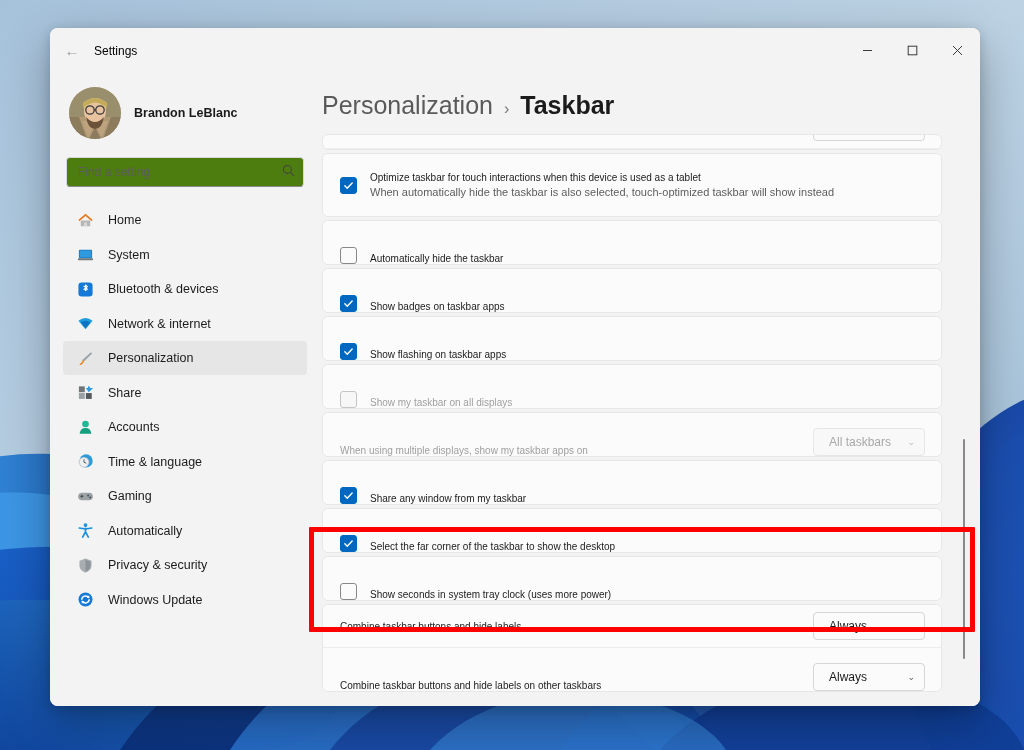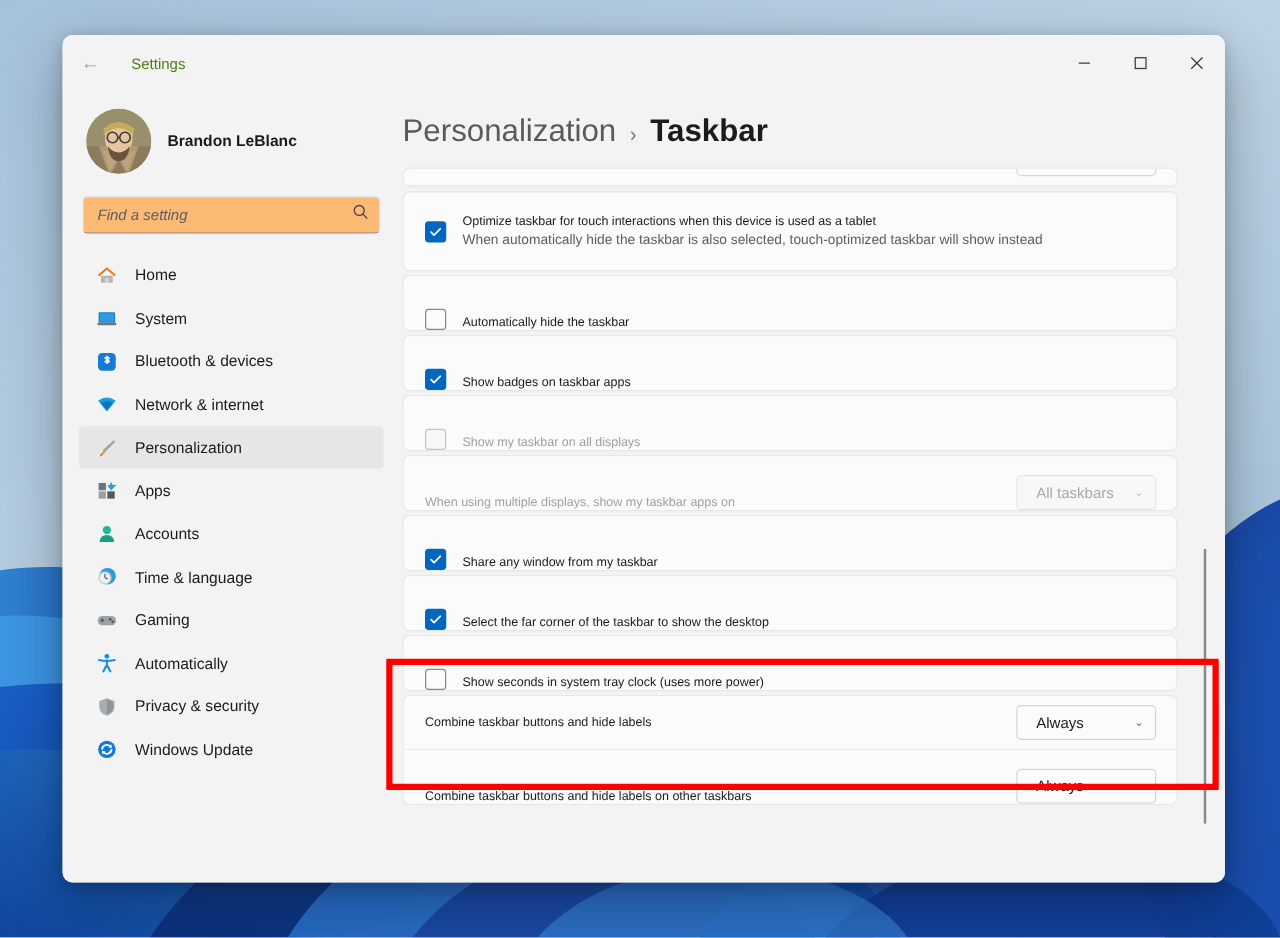--- a/index.html
+++ b/index.html
@@ -22,43 +22,43 @@
     box-shadow: 0 16px 48px rgba(0,0,0,.30), 0 3px 12px rgba(0,0,0,.18);
     overflow: hidden; display: flex; flex-direction: column;
   }
 
   
   .titlebar { height: 45px; flex: 0 0 45px; display: flex; align-items: center;
     background: #f3f3f3; position: relative; }
   .back-btn { width: 32px; height: 32px; margin-left: 6px; border-radius: 4px;
     display: flex; align-items: center; justify-content: center; cursor: pointer; }
   .back-arrow { font-size: 15px; color: #9a9a9a; line-height: 1; }
-  .app-title { font-size: 12px; color: #4d7c0f; margin-left: 17px; }
+  .app-title { font-size: 12px; color: #000000; margin-left: 6px; }
   .caption { position: absolute; right: 0; top: 0; display: flex; height: 45px; }
   .cap-btn { width: 45px; height: 45px; display: flex; align-items: center;
     justify-content: center; cursor: pointer; }
   .cap-btn svg { display: block; }
 
   
   .wbody { flex: 1; display: flex; min-height: 0; }
 
   
   .sidebar { width: 270px; flex: 0 0 270px; background: #f3f3f3;
     padding: 0 13px; display: flex; flex-direction: column; }
   .profile { display: flex; align-items: center; gap: 13px; padding: 14px 0 18px 6px; }
   .avatar { width: 52px; height: 52px; border-radius: 50%; overflow: hidden;
     flex: 0 0 52px; position: relative; background: #a89c78; }
   .avatar svg { display: block; }
   .pname { font-size: 12.5px; color: #1b1b1b; font-weight: 600; }
 
   .searchwrap { position: relative; margin: 0 3px 16px 3px; }
   .searchbox { width: 100%; height: 30px; border-radius: 4px;
     border: 1px solid #d8d8d8; border-bottom: 1px solid #8a8a8a;
-    background: #fdba74; padding: 0 42px 0 11px; font-size: 12px;
-    color: #1b1b1b; font-family: "Liberation Sans", sans-serif; outline: none; font-style: italic; }
+    background: #4d7c0f; padding: 0 42px 0 11px; font-size: 12px;
+    color: #1b1b1b; font-family: "Liberation Sans", sans-serif; outline: none; }
   .searchbox::placeholder { color: #5d5d5d; }
   .search-icon { position: absolute; right: 9px; top: 50%; transform: translateY(-50%);
     pointer-events: none; }
 
   .navlist { flex: 1; overflow: hidden; }
   .navitem { display: flex; align-items: center; height: 34px; border-radius: 4px;
     padding-left: 13px; gap: 14px; cursor: pointer; position: relative; margin-bottom: 0.5px; }
   .navitem.active { background: #e6e6e6; }
   .navitem.active::before { content: ""; position: absolute; left: -6px; top: 8px;
     width: 3px; height: 18px; border-radius: 2px; background: #0f6cbd; }
@@ -298,21 +298,21 @@
 
         <div class="navitem">
           <span class="nav-ico">
             <svg width="17" height="17" viewBox="0 0 18 18">
               <rect x="2" y="2.5" width="6.2" height="6.2" fill="#6e7478"></rect>
               <rect x="2" y="9.6" width="6.2" height="6.2" fill="#9aa0a4"></rect>
               <rect x="9.4" y="9.6" width="6.2" height="6.2" fill="#53595d"></rect>
               <path d="M12.5 1.6 L14 4.3 L17 4.3 L12.5 8.8 L9.4 4.3 L11.4 4.3 Z" fill="#2f9ae0"></path>
             </svg>
           </span>
-          <span class="nav-label">Apps</span>
+          <span class="nav-label">Share</span>
         </div>
 
         <div class="navitem">
           <span class="nav-ico">
             <svg width="17" height="17" viewBox="0 0 18 18">
               <circle cx="9" cy="5.3" r="3.5" fill="#1eb896"></circle>
               <path d="M2.8 15.5 Q3.4 9.6 9 9.6 Q14.6 9.6 15.2 15.5 Z" fill="#13a07f"></path>
             </svg>
           </span>
           <span class="nav-label">Accounts</span>
@@ -430,20 +430,30 @@
             <div class="row">
               <span class="cb on">
                 <svg width="11" height="11" viewBox="0 0 12 12">
                   <path d="M2 6.3 L4.6 8.9 L10 3.3" fill="none" stroke="#fff" stroke-width="1.5" stroke-linecap="round" stroke-linejoin="round"></path>
                 </svg>
               </span>
               <span class="lbl">Show badges on taskbar apps</span>
             </div>
           </div>
 
+          <div class="card">
+            <div class="row">
+              <span class="cb on">
+                <svg width="11" height="11" viewBox="0 0 12 12">
+                  <path d="M2 6.3 L4.6 8.9 L10 3.3" fill="none" stroke="#fff" stroke-width="1.5" stroke-linecap="round" stroke-linejoin="round"></path>
+                </svg>
+              </span>
+              <span class="lbl">Show flashing on taskbar apps</span>
+            </div>
+          </div>
 
           <div class="card">
             <div class="row">
               <span class="cb off disabled"></span>
               <span class="lbl dim">Show my taskbar on all displays</span>
             </div>
           </div>
 
           <div class="card">
             <div class="row">

